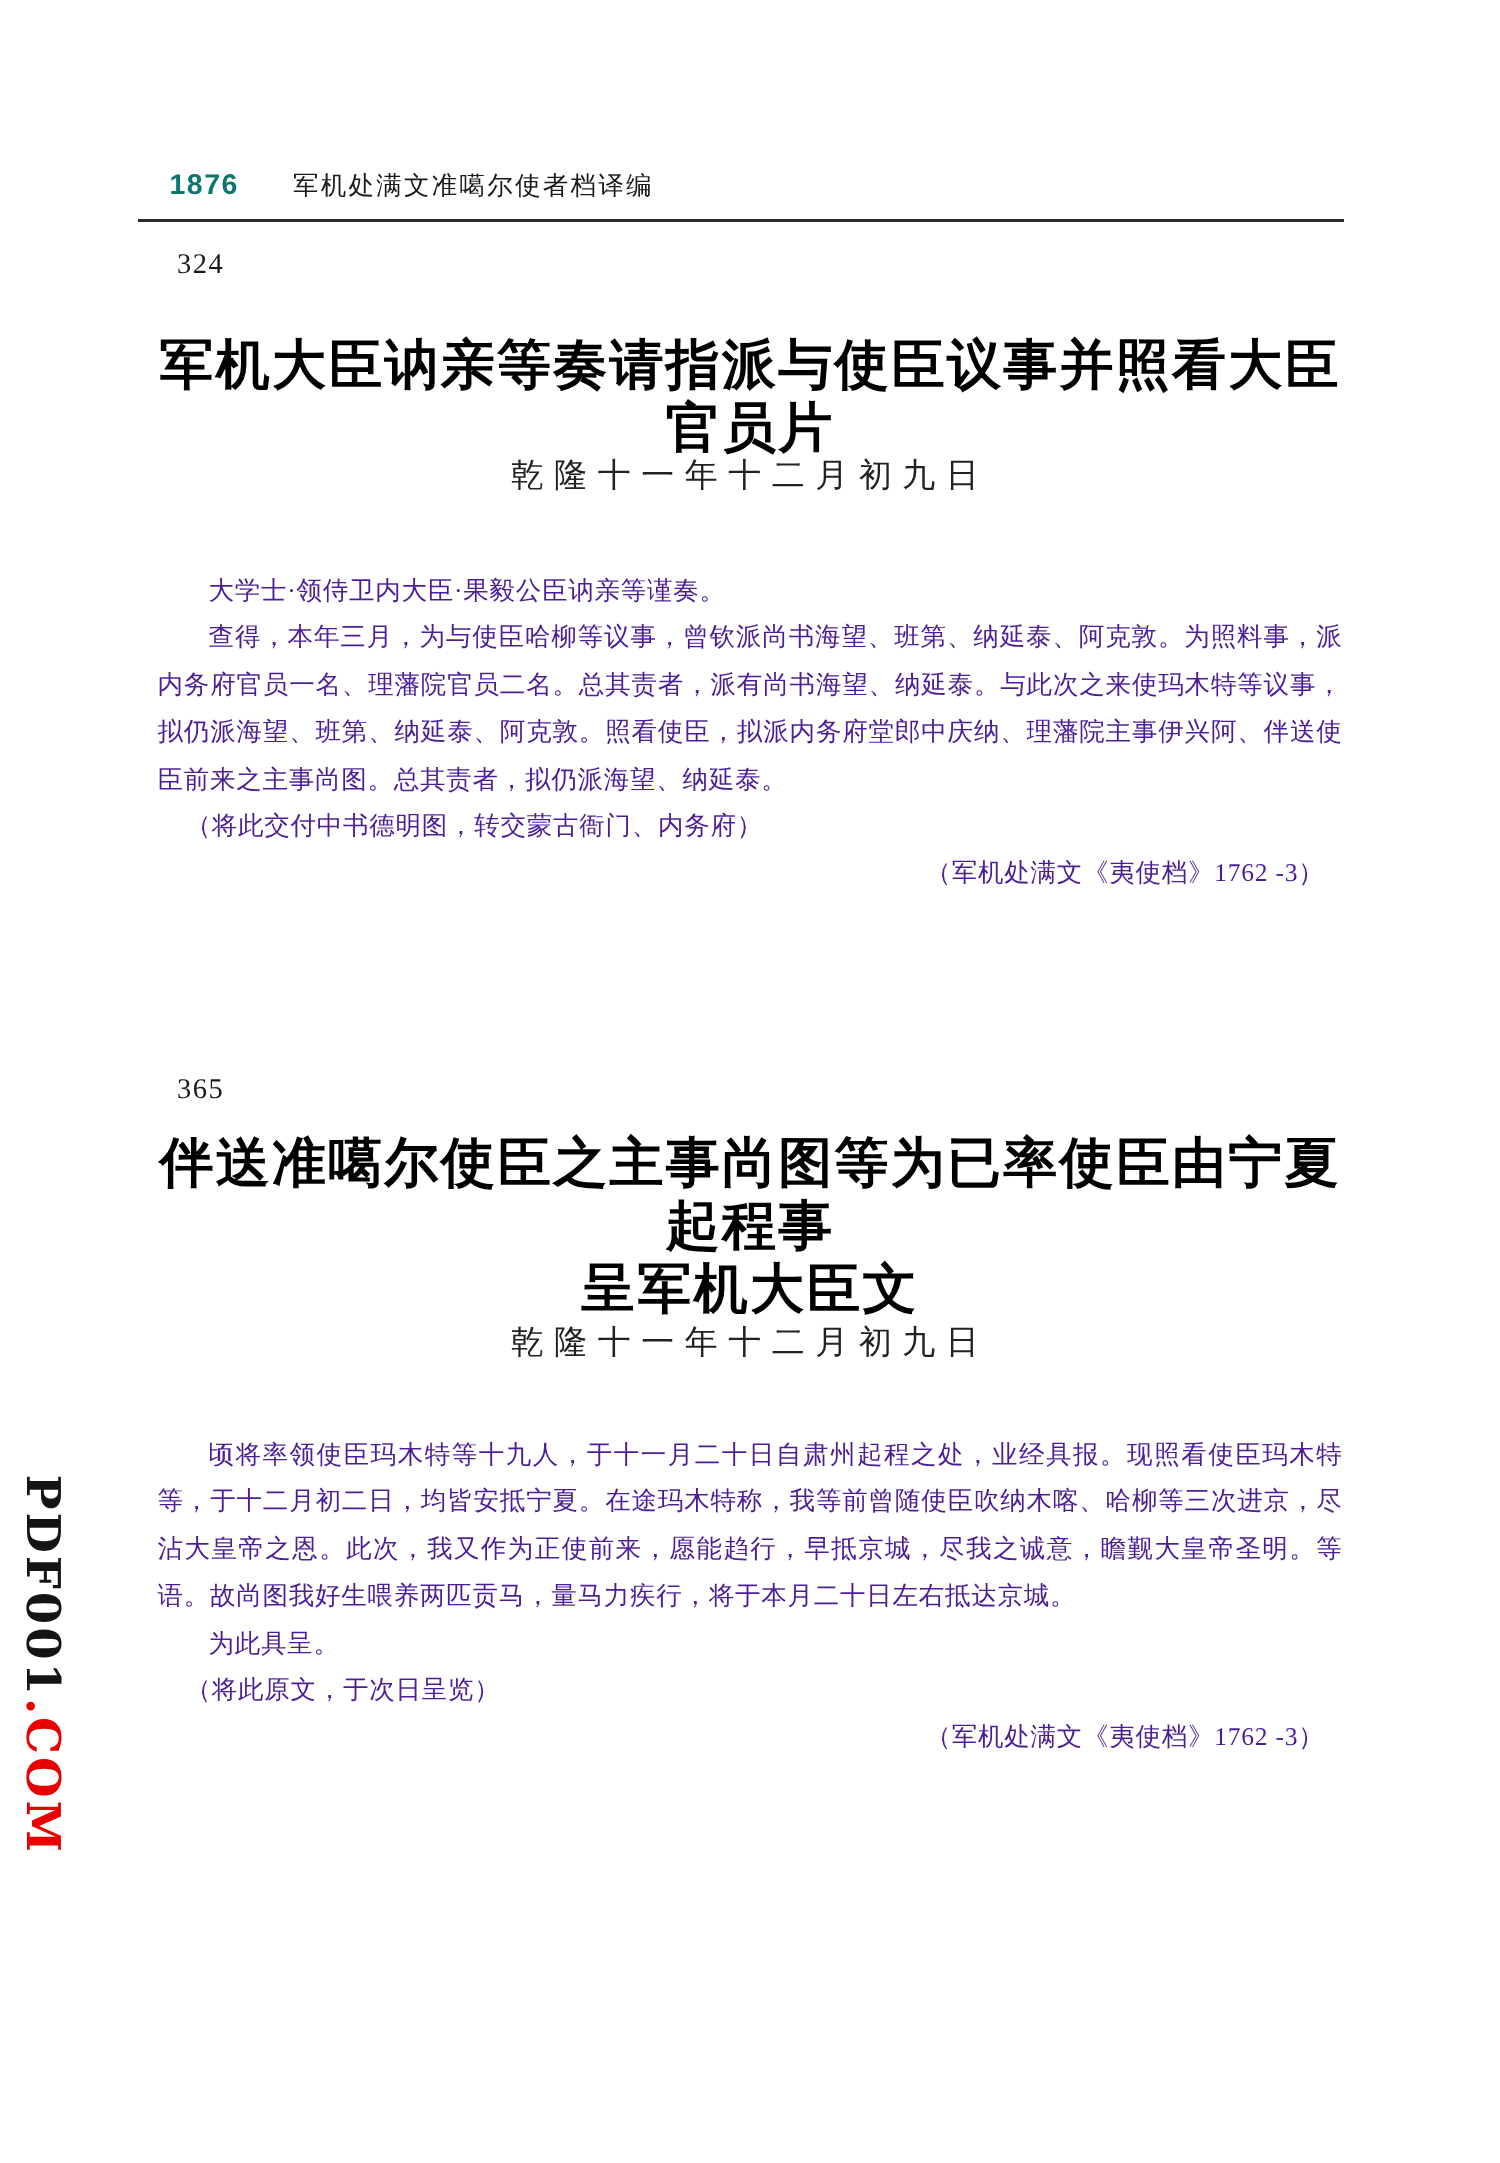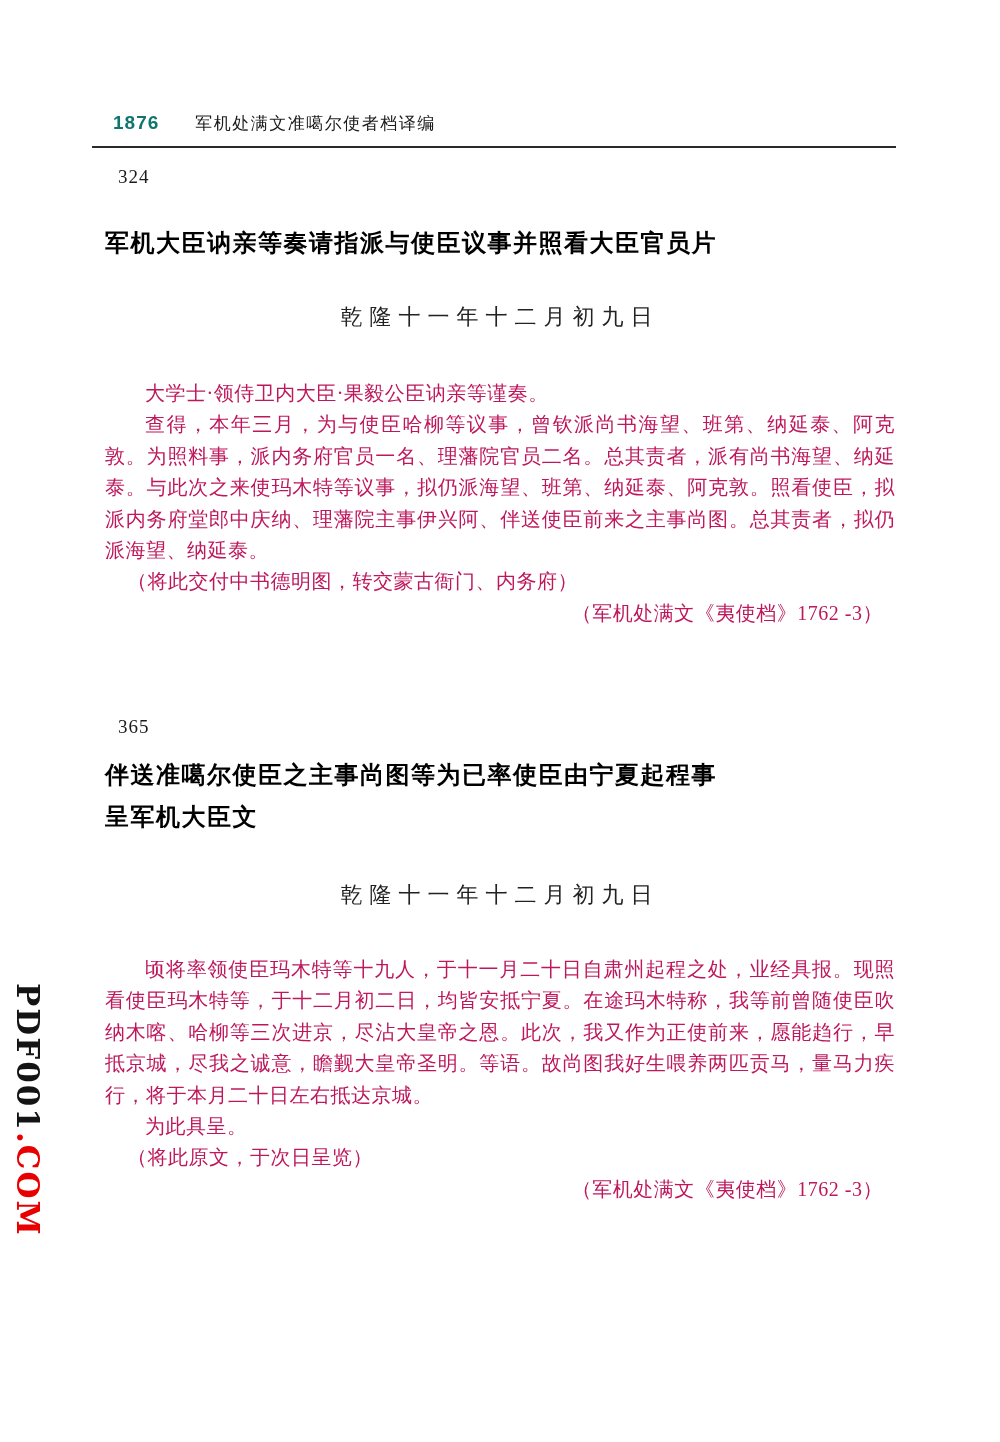--- a/index.html
+++ b/index.html
@@ -76,23 +76,24 @@
     color: #1b1b1b;
   }
   .doc-num.n324 { top: 166px; }
   .doc-num.n325 { top: 716px; }
 
   .doc-title {
     position: absolute;
     left: 105px;
     width: 790px;
     margin: 0;
+    text-align: center;
     font-family: "Liberation Sans", "DejaVu Sans", sans-serif;
     font-weight: 800;
-    font-size: 24px;
+    font-size: 36px;
     letter-spacing: 1.5px;
     color: #000000;
     line-height: 42px;
   }
   .doc-title.t324 { top: 222px; }
   .doc-title.t325 { top: 754px; }
 
   .doc-date {
     position: absolute;
     left: 105px;
@@ -102,24 +103,24 @@
     letter-spacing: 7px;
     color: #222222;
   }
   .doc-date.d324 { top: 302px; }
   .doc-date.d325 { top: 880px; }
 
   .doc-body {
     position: absolute;
     left: 105px;
     width: 790px;
-    font-size: 20px;
+    font-size: 17px;
     line-height: 31.4px;
     letter-spacing: 0.5px;
-    color: #be185d;
+    color: #4c1d95;
     text-align: justify;
   }
   .doc-body.b324 { top: 378px; }
   .doc-body.b325 { top: 954px; }
 
   .doc-body p { margin: 0; }
   .para   { text-indent: 2em; }
   .paren  { text-indent: 1.1em; }
   .attribution {
     text-align: right;

